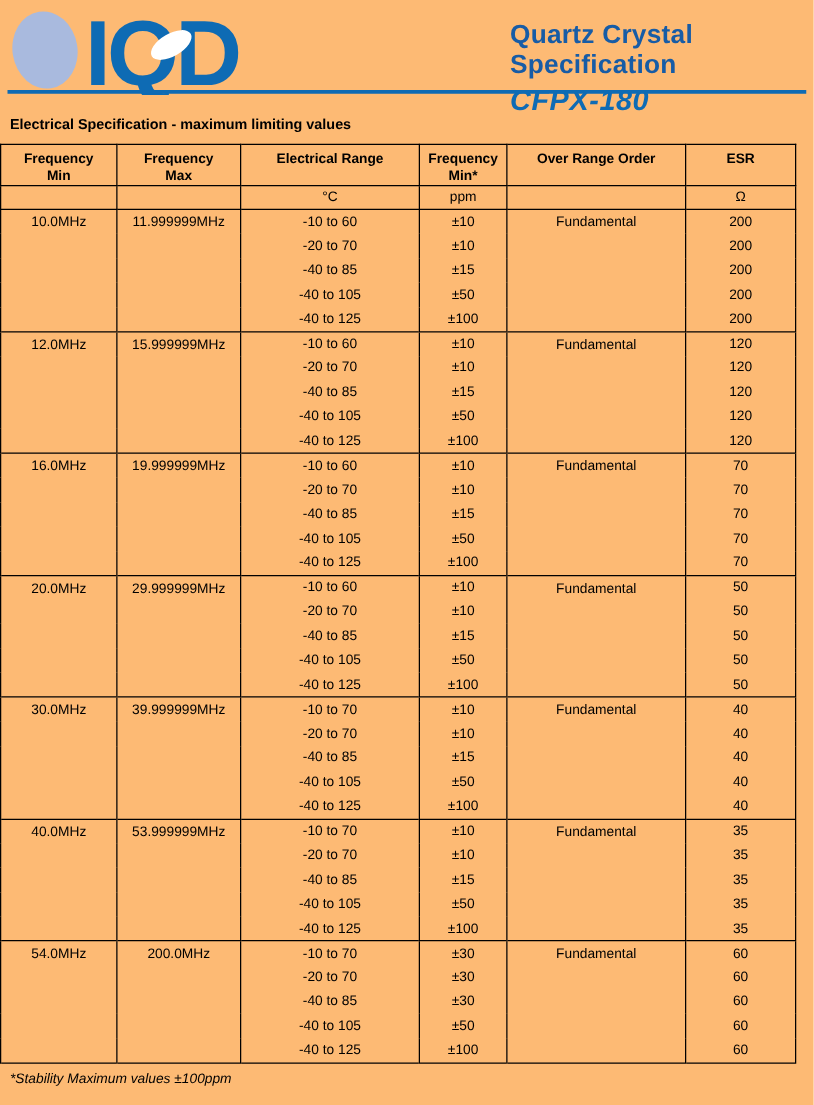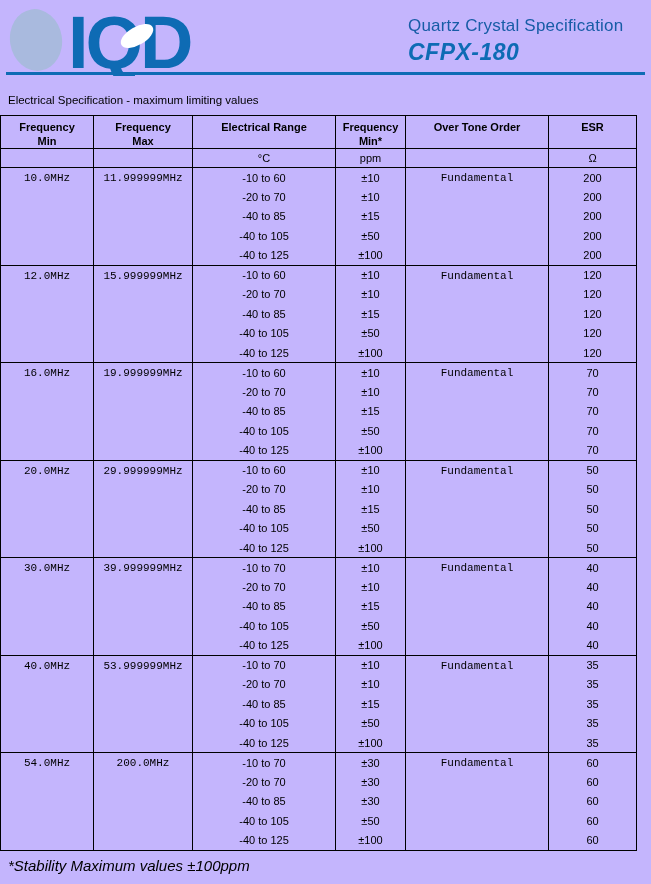--- a/index.html
+++ b/index.html
@@ -1,41 +1,41 @@
 <!DOCTYPE html>
 <html><head>
 <meta charset="utf-8">
 <style>
   * { box-sizing: border-box; }
   html,body { margin:0; padding:0; background:#ffffff; }
   body { width:651px; height:884px; font-family:"Liberation Sans", sans-serif; color:#111; }
-  .page { position:relative; width:651px; height:884px; background:#c4b5fd; overflow:hidden; }
+  .page { position:relative; width:651px; height:884px; background:#fdba74; overflow:hidden; }
 
   
   .logo { position:absolute; top:4px; left:6px; width:250px; height:72px; }
   .brand-right { position:absolute; left:408px; top:16px; }
-  .doc-type { font-size:17px; font-weight:normal; color:#175ca6; letter-spacing:0.2px; }
+  .doc-type { font-size:21px; font-weight:bold; color:#175ca6; letter-spacing:0.2px; }
   .part-number { font-size:23px; font-weight:bold; font-style:italic; color:#0e6bb4; margin-top:3px; letter-spacing:0.5px; }
   .blue-rule { position:absolute; top:72px; left:6px; width:639px; height:3px; background:#0e6bb4; }
 
   
-  .section-title { position:absolute; top:94px; left:8px; font-size:11.5px; font-weight:normal; color:#000; }
+  .section-title { position:absolute; top:94px; left:8px; font-size:11.5px; font-weight:bold; color:#000; }
 
   
   .spec-table { position:absolute; top:115px; left:0; }
   table { border-collapse:collapse; table-layout:fixed; width:636px; font-size:11px; color:#000; border:1.4px solid #000; }
   th, td { padding:0 2px; overflow:hidden; }
   th { border:1px solid #000; font-weight:bold; vertical-align:top; padding-top:4px; height:33px; line-height:14px; text-align:center; }
   tr.units td { border:1px solid #000; height:19px; text-align:center; vertical-align:middle; }
   tbody.blocks td { border-left:1px solid #000; border-right:1px solid #000; text-align:center; vertical-align:middle; height:19.5px; }
   tbody.blocks tr.block-start td { border-top:1px solid #000; }
-  tbody.blocks td.span-cell { vertical-align:top; padding-top:4px;font-family:Liberation Mono, monospace; }
+  tbody.blocks td.span-cell { vertical-align:top; padding-top:4px; }
 
   
-  .footnote { position:absolute; top:857px; left:8px; font-size:15px; font-style:italic; color:#000; }
+  .footnote { position:absolute; top:857px; left:8px; font-size:11px; font-style:italic; color:#000; }
 </style>
 </head>
 <body>
 
 <div class="page">
 
   <div class="logo">
     <svg width="250" height="72" viewBox="0 0 250 72">
       <ellipse cx="30" cy="36" rx="26" ry="31" fill="#a9bade" transform="rotate(-9 30 36)"></ellipse>
       <text x="62" y="64" font-family="Liberation Sans, sans-serif" font-size="74" font-weight="bold" letter-spacing="-3" fill="#0e6bb4">IQD</text>
@@ -74,21 +74,21 @@
           </th>
           <th>
             <div>Electrical Range</div>
             <div></div>
           </th>
           <th>
             <div>Frequency</div>
             <div>Min*</div>
           </th>
           <th>
-            <div>Over Tone Order</div>
+            <div>Over Range Order</div>
             <div></div>
           </th>
           <th>
             <div>ESR</div>
             <div></div>
           </th>
         </tr>
         <tr class="units">
           <td></td>
           <td></td>

